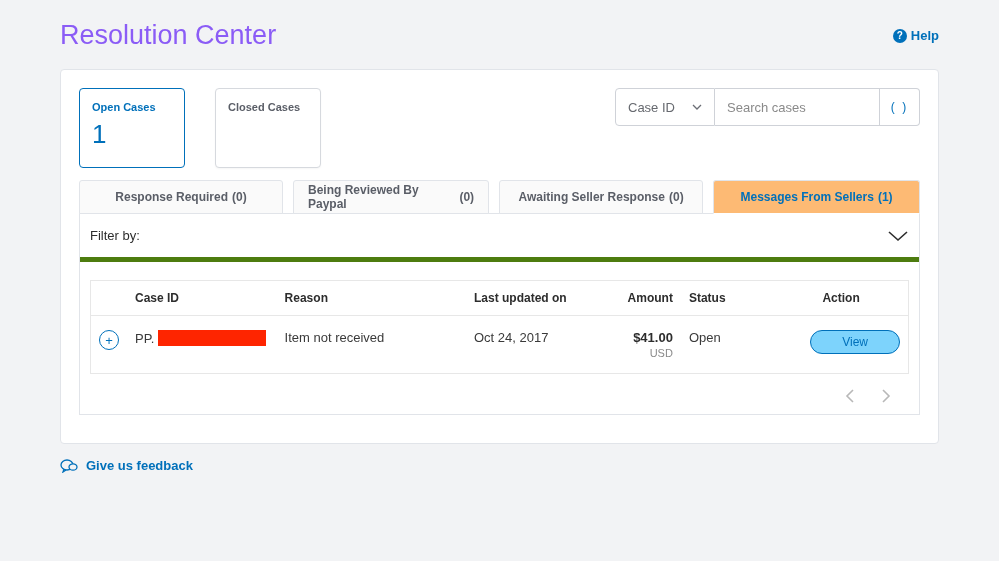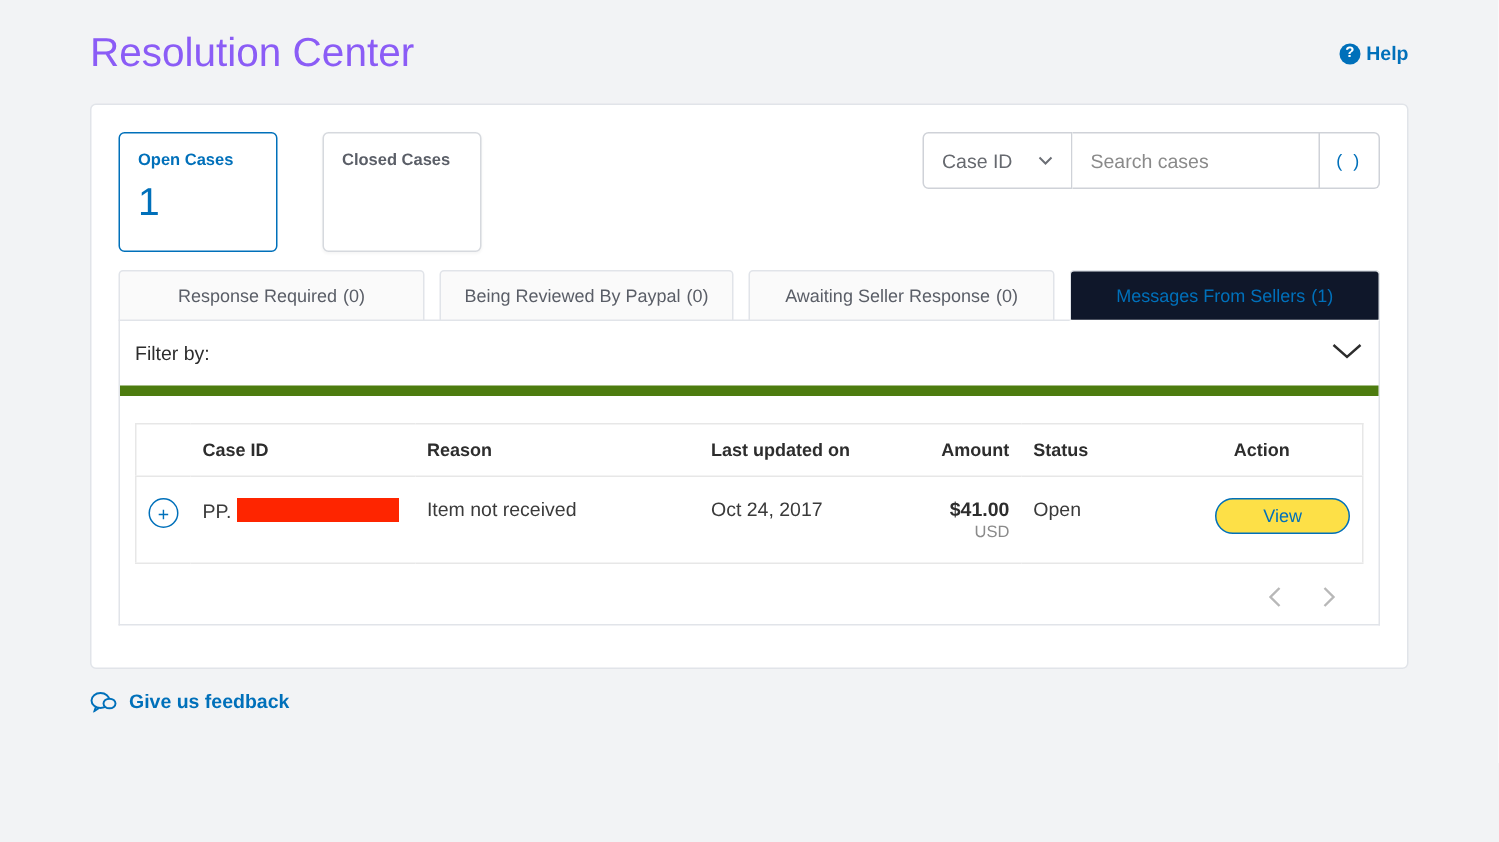--- a/index.html
+++ b/index.html
@@ -136,60 +136,61 @@
       cursor: pointer;
       color: #0070ba;
       font-size: 12px;
       background: #fff;
       letter-spacing: 2px;
     }
     .tabs-row {
       display: flex;
       gap: 10px;
       margin-top: 10px;
+      font-weight: bold;
     }
     .tab {
       background: #fafafa;
       border: 1px solid #e1e4e9;
       border-bottom: 1px solid #e1e4e9;
       border-radius: 3px 3px 0 0;
       height: 34px;
       display: flex;
       align-items: center;
       justify-content: center;
       font-size: 12px;
       color: #5a5e67;
       cursor: pointer;
       padding: 0 14px;
     }
     .tab.t1 { width: 206px; }
     .tab.t2 { width: 198px; }
     .tab.t3 { width: 206px; text-align: right; }
     .tab.t4 { width: 209px; }
     .tab.active {
-      background: #0f172a;
+      background: #fdba74;
       border-bottom: 1px solid #fff;
       color: #0070ba;
     }
     .tab-count {
       margin-left: 4px;
     }
     .panel {
       border: 1px solid #e1e4e9;
       border-top: none;
       background: #fff;
       margin-top: -1px;
     }
     .filter-bar {
       display: flex;
       justify-content: space-between;
-      align-items: flex-start;
+      align-items: center;
       padding: 14px 10px;
       border-top: 1px solid #e1e4e9;
-      border-bottom: 7px solid #4d7c0f;
+      border-bottom: 5px solid #4d7c0f;
       gap: 24px;
     }
     .filter-label {
       font-size: 13px;
       color: #2d2d2d;
     }
     .big-chev {
       display: flex;
       align-items: center;
       cursor: pointer;
@@ -261,21 +262,21 @@
     .currency {
       font-size: 11px;
       color: #8a8a8a;
       display: block;
       text-align: right;
       margin-top: 2px;
     }
     .view-btn {
       border: 1px solid #0070ba;
       color: #0070ba;
-      background: #fde047;
+      background: #7dd3fc;
       border-radius: 14px;
       padding: 4px 31px;
       font-size: 12px;
       cursor: pointer;
       margin-left: 28px;
     }
     .pager {
       display: flex;
       justify-content: flex-end;
       gap: 26px;

